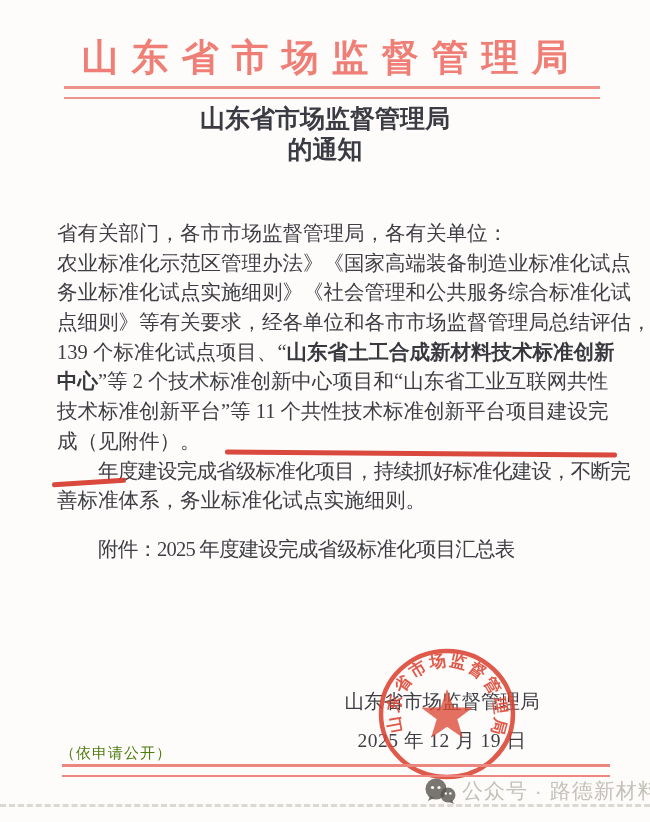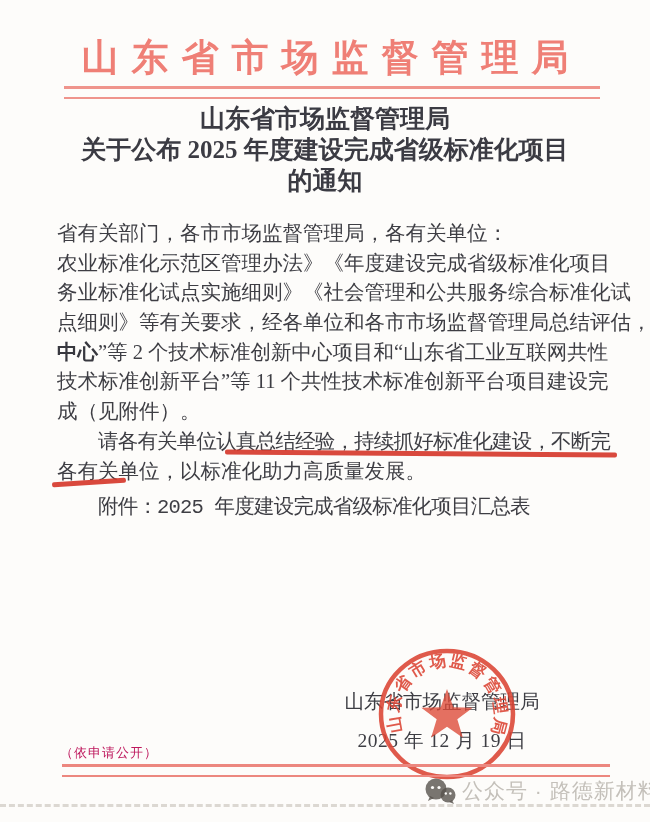--- a/index.html
+++ b/index.html
@@ -26,33 +26,33 @@
     top:103px;left:0;width:650px;text-align:center;
     font-size:25px;font-weight:bold;color:#3b3b43;line-height:31px;
   }
   
   .bodytext{
     top:219px;left:57px;width:565px;
     font-size:20.5px;color:#3e3e44;line-height:29.7px;
   }
   .bodytext .ln{white-space:nowrap;height:29.7px;}
   .bodytext .ind{text-indent:41px;letter-spacing:-0.8px;}
-  .bodytext .att{margin-top:7px;font-family:Liberation Mono, monospace;}
+  .bodytext .att{margin-top:19px;}
   .hl{font-weight:bold;color:#38383f;}
   .redbar{background:#d63a2c;height:5px;border-radius:2px;opacity:.92;}
   .redbar.b1{left:225px;top:451px;width:392px;transform:rotate(.45deg);}
   .redbar.b2{left:52px;top:480px;width:74px;transform:rotate(-3.5deg);}
   
   .signature{
     top:688px;left:302px;width:280px;text-align:center;
     font-size:19.5px;color:#3e3e44;
   }
   .signature .sig-date{margin-top:12px;letter-spacing:.5px;}
   .opennote{
-    top:744px;left:60px;font-size:13px;color:#be185d;letter-spacing:1px;
+    top:744px;left:60px;font-size:15px;color:#4d7c0f;letter-spacing:1px;
   }
   
   .seal{top:646px;left:376px;width:142px;height:136px;opacity:.88;}
   
   .watermark{
     top:777px;left:424px;display:flex;align-items:center;gap:6px;
   }
   .watermark .wm-text{
     font-size:21px;color:#c4c0ba;letter-spacing:1px;white-space:nowrap;
     font-family:"Liberation Sans","DejaVu Sans",sans-serif;
@@ -62,34 +62,34 @@
   }
 </style>
 </head>
 <body>
 
 <div class="abs agency">山东省市场监督管理局</div>
 <div class="abs dline"></div>
 
 <div class="abs title">
   <div>山东省市场监督管理局</div>
-  <div>关于公布 2025 年度建设完成省级标准化项目</div>
   <div>的通知</div>
 </div>
 
 <div class="abs bodytext">
   <div class="ln">省有关部门，各市市场监督管理局，各有关单位：</div>
-  <div class="ln">农业标准化示范区管理办法》《年度建设完成省级标准化项目</div>
+  <div class="ln">农业标准化示范区管理办法》《国家高端装备制造业标准化试点</div>
   <div class="ln">务业标准化试点实施细则》《社会管理和公共服务综合标准化试</div>
   <div class="ln">点细则》等有关要求，经各单位和各市市场监督管理局总结评估，</div>
+  <div class="ln"><span>139 个标准化试点项目、“</span><span class="hl">山东省土工合成新材料技术标准创新</span></div>
   <div class="ln"><span class="hl">中心</span><span>”等 2 个技术标准创新中心项目和“山东省工业互联网共性</span></div>
   <div class="ln">技术标准创新平台”等 11 个共性技术标准创新平台项目建设完</div>
   <div class="ln">成（见附件）。</div>
-  <div class="ln ind">请各有关单位认真总结经验，持续抓好标准化建设，不断完</div>
-  <div class="ln">各有关单位，以标准化助力高质量发展。</div>
+  <div class="ln ind">年度建设完成省级标准化项目，持续抓好标准化建设，不断完</div>
+  <div class="ln">善标准体系，务业标准化试点实施细则。</div>
   <div class="ln ind att">附件：2025 年度建设完成省级标准化项目汇总表</div>
 </div>
 
 <div class="abs redbar b1"></div>
 <div class="abs redbar b2"></div>
 
 <div class="abs signature">
   <div class="sig-agency">山东省市场监督管理局</div>
   <div class="sig-date">2025 年 12 月 19 日</div>
 </div>

